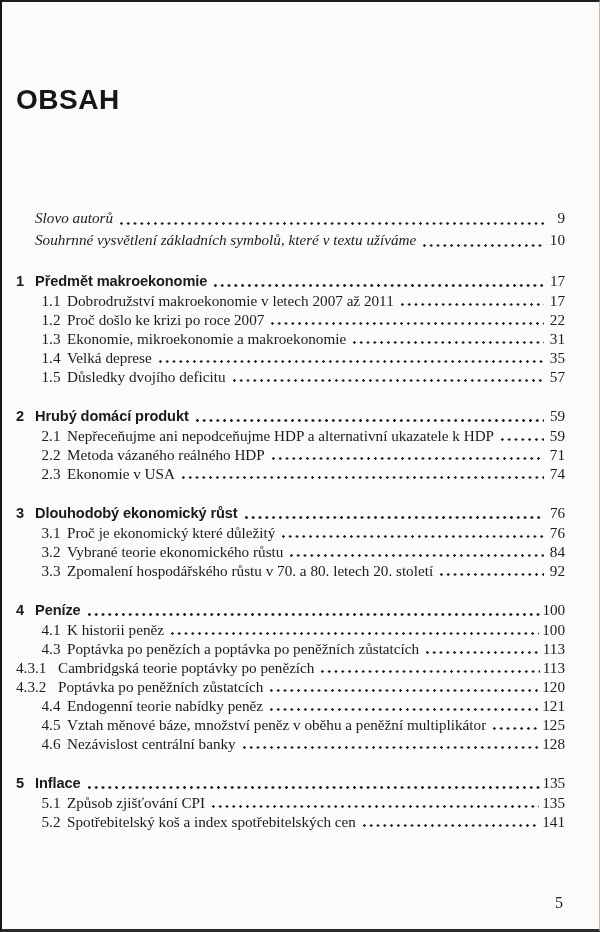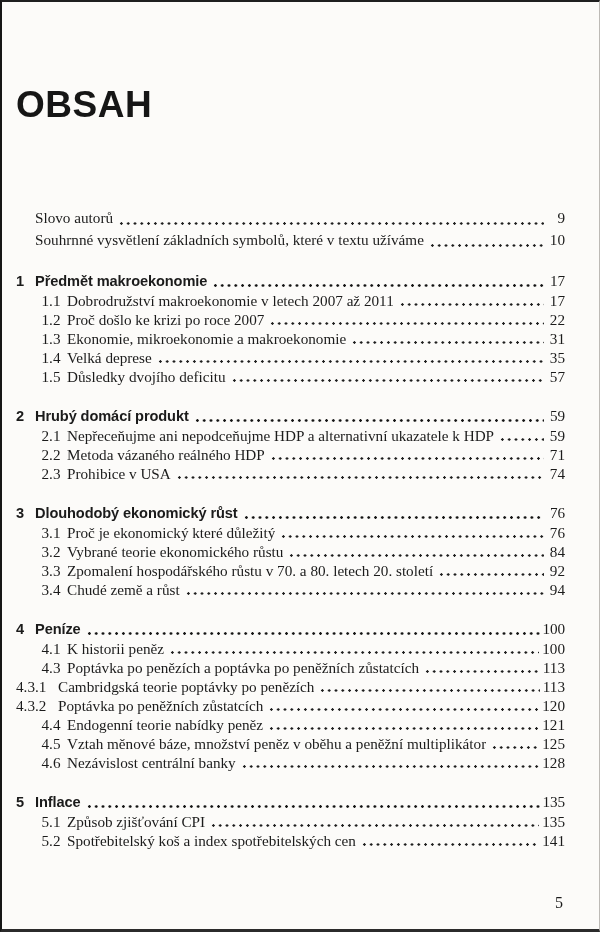--- a/index.html
+++ b/index.html
@@ -13,39 +13,39 @@
     border-bottom:3px solid #2b2b2b;
     border-right:1px solid #bdbab6;
     overflow:hidden;
     color:#1b1b1b;
     font-family:"Liberation Serif", serif;
   }
   .title{
     margin:84px 0 8px 14px;
     font-family:"Liberation Sans", sans-serif;
     font-weight:600;
-    font-size:37px;
+    font-size:28px;
     line-height:1;
     letter-spacing:0.5px;
     color:#161616;
   }
   .toc{
     position:absolute;
     left:14px;right:34px;top:205px;
   }
   .row{
     display:flex;
     align-items:baseline;
     line-height:19px;
     font-size:15.2px;
     white-space:nowrap;
     overflow:hidden;
   }
   .row.front{line-height:22px;}
-  .row.front .label{margin-left:19px;}
+  .row.front .label{margin-left:19px;font-style:italic;}
   .row.lvl-chapter{
     margin-top:20px;
     font-family:"Liberation Sans", sans-serif;
     font-weight:700;
     font-size:14.6px;
     letter-spacing:-0.1px;
   }
   .row.lvl-chapter .num{width:19px;flex:0 0 auto;}
   .row.lvl-item .num{margin-left:19px;width:32px;flex:0 0 auto;text-align:center;}
   .row.lvl-sub .num{width:42px;flex:0 0 auto;}
@@ -146,21 +146,21 @@
         <span class="pg">59</span>
       </div>
       <div class="row lvl-item">
         <span class="num">2.2</span>
         <span class="label">Metoda vázaného reálného HDP</span>
         <span class="leader"></span>
         <span class="pg">71</span>
       </div>
       <div class="row lvl-item">
         <span class="num">2.3</span>
-        <span class="label">Prohibice v USA</span>
+        <span class="label">Ekonomie v USA</span>
         <span class="leader"></span>
         <span class="pg">74</span>
       </div>
       <div class="row lvl-chapter">
         <span class="num">3</span>
         <span class="label">Dlouhodobý ekonomický růst</span>
         <span class="leader"></span>
         <span class="pg">76</span>
       </div>
       <div class="row lvl-item">
@@ -173,26 +173,20 @@
         <span class="num">3.2</span>
         <span class="label">Vybrané teorie ekonomického růstu</span>
         <span class="leader"></span>
         <span class="pg">84</span>
       </div>
       <div class="row lvl-item">
         <span class="num">3.3</span>
         <span class="label">Zpomalení hospodářského růstu v 70. a 80. letech 20. století</span>
         <span class="leader"></span>
         <span class="pg">92</span>
-      </div>
-      <div class="row lvl-item">
-        <span class="num">3.4</span>
-        <span class="label">Chudé země a růst</span>
-        <span class="leader"></span>
-        <span class="pg">94</span>
       </div>
       <div class="row lvl-chapter">
         <span class="num">4</span>
         <span class="label">Peníze</span>
         <span class="leader"></span>
         <span class="pg">100</span>
       </div>
       <div class="row lvl-item">
         <span class="num">4.1</span>
         <span class="label">K historii peněz</span>

